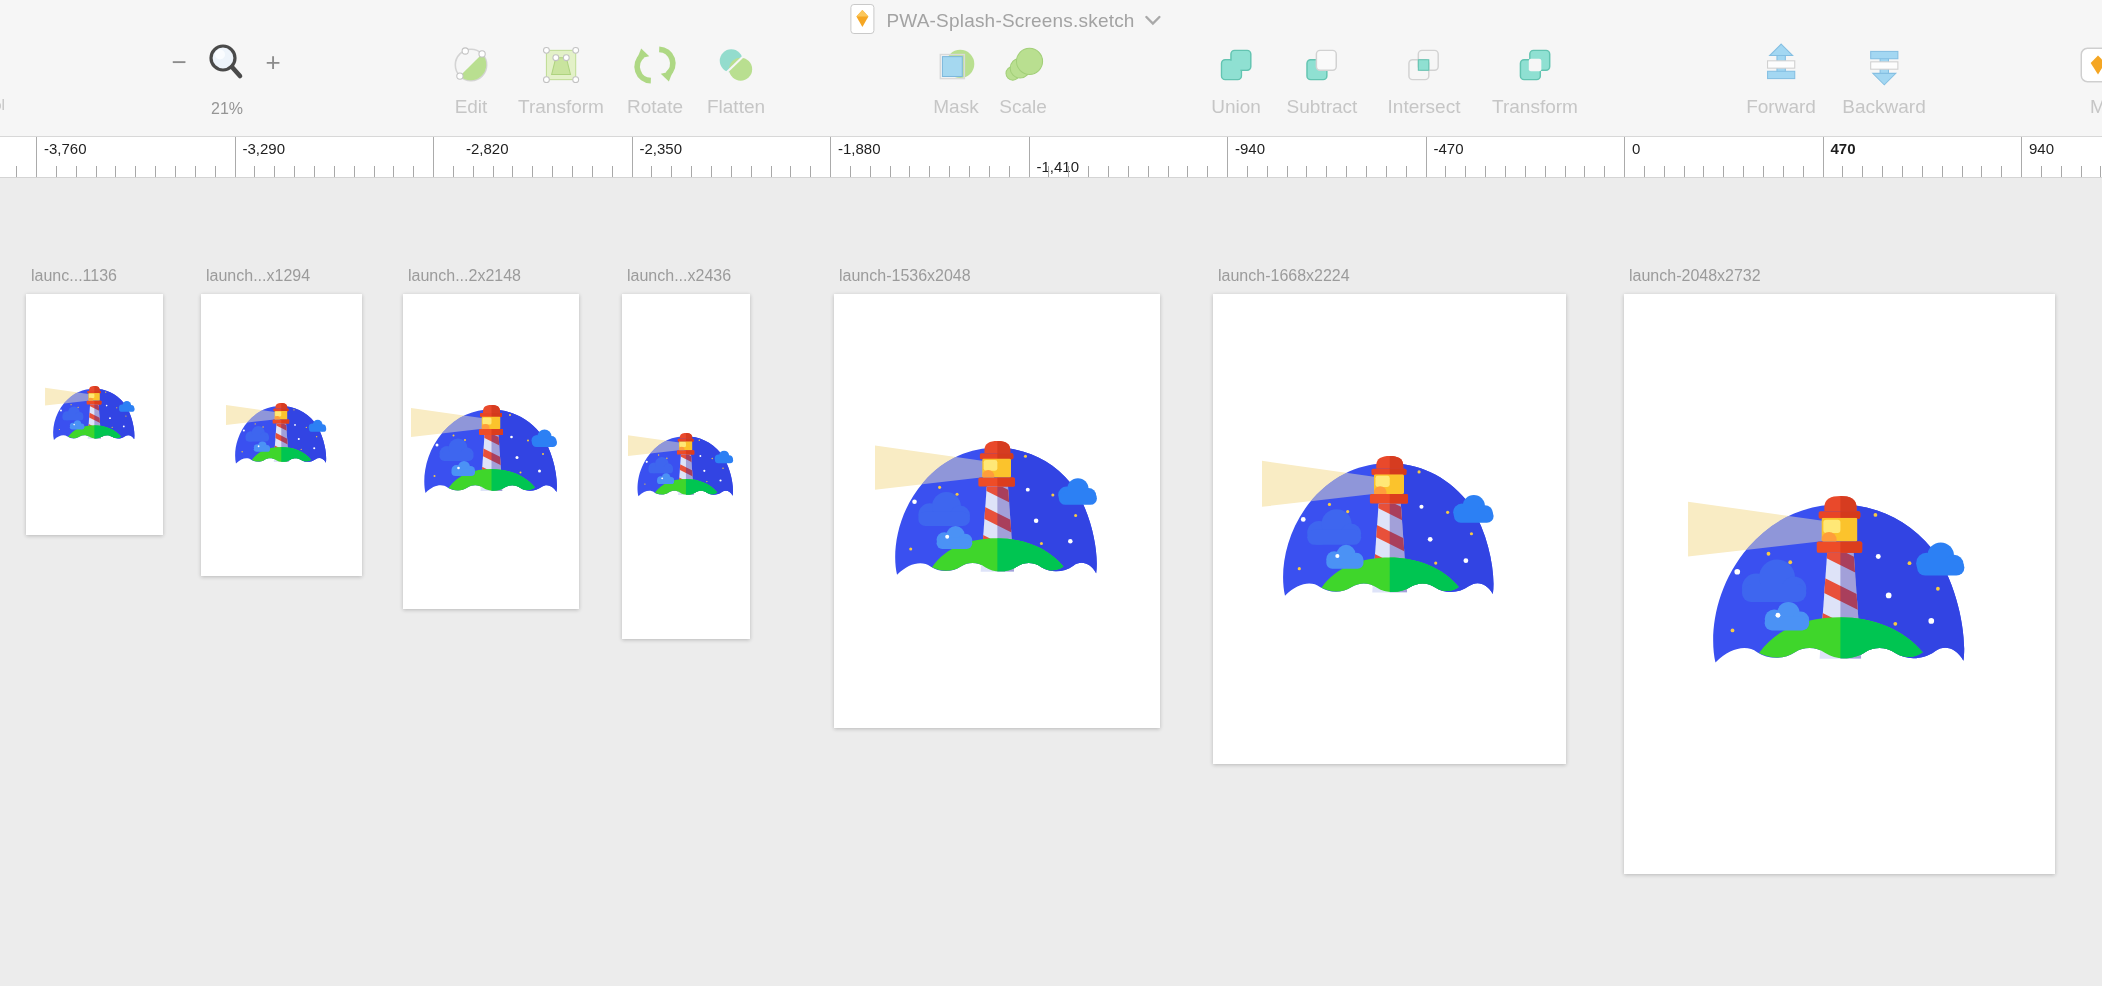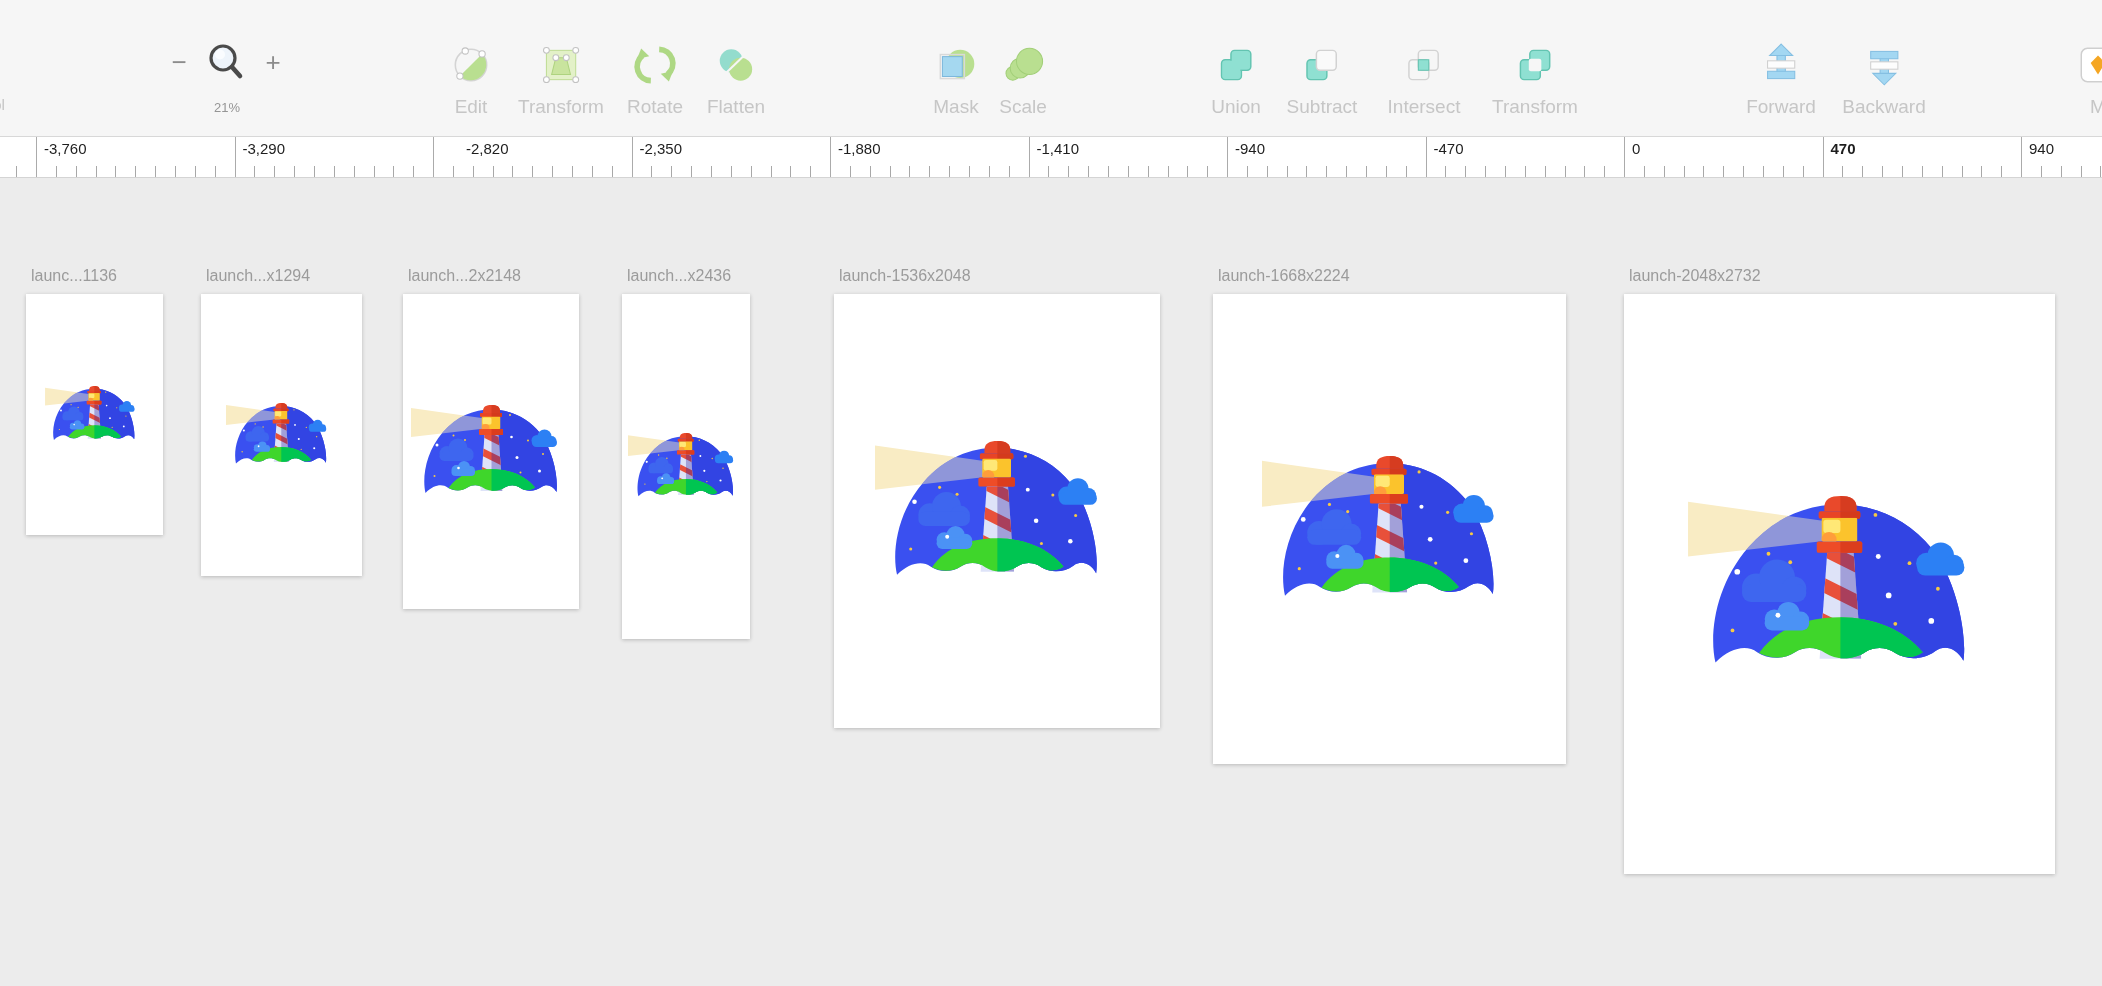--- a/index.html
+++ b/index.html
@@ -18,21 +18,21 @@
     position:absolute;left:1005px;top:4px;transform:translateX(-50%);
     display:flex;align-items:center;gap:10px;height:34px;cursor:default;
   }
   #titlebar .title-text{font-size:19px;color:#a3a3a3;letter-spacing:.2px;}
   .zoom-btn{
     position:absolute;top:48px;width:30px;height:30px;text-align:center;
     font-size:26px;line-height:28px;color:#8c8c8c;transform:translateX(-50%);
   }
   .zoom-level{
     position:absolute;top:100px;transform:translateX(-50%);
-    font-size:13px;color:#959595;
+    font-size:16px;color:#959595;
   }
   .mag-wrap{position:absolute;top:40px;transform:translateX(-50%);}
   .titem{
     position:absolute;top:38px;transform:translateX(-50%);
     display:flex;flex-direction:column;align-items:center;height:90px;
     cursor:default;
   }
   .titem .ticon{height:54px;display:flex;align-items:center;justify-content:center;}
   .titem .tlabel{font-size:19px;color:#c6c6c6;white-space:nowrap;margin-top:4px;}
   .clip-left-label{
@@ -152,20 +152,35 @@
         <circle cx="264" cy="98" r="2"></circle>
           <circle cx="219" cy="135" r="2"></circle>
         <circle cx="108" cy="70" r="2"></circle>
       </g>
     </g>
   </defs>
 </svg>
 
 <div id="topbar">
 
+  <div id="titlebar">
+    <span>
+      <svg width="28" height="32" viewBox="0 0 28 32">
+        <rect x="2.5" y="1.5" width="23" height="29" rx="3" fill="#ffffff" stroke="#c9c9c9"></rect>
+        <path d="M14 7 L20 13.5 L14 24 L8 13.5 Z" fill="#f5a623"></path>
+        <path d="M14 7 L20 13.5 L8 13.5 Z" fill="#fbc75c"></path>
+      </svg>
+    </span>
+    <span class="title-text">PWA-Splash-Screens.sketch</span>
+    <span>
+      <svg width="17" height="12" viewBox="0 0 17 12">
+        <path d="M2 3 L8.5 9.5 L15 3" fill="none" stroke="#a9a9a9" stroke-width="2.4" stroke-linecap="round"></path>
+      </svg>
+    </span>
+  </div>
 
   <span class="clip-left-label">ol</span>
 
   <div class="zoom-btn" style="left:179px">−</div>
   <div class="mag-wrap" style="left:226px">
     <svg width="46" height="48" viewBox="0 0 46 48">
       <circle cx="20" cy="18" r="12" fill="#eef4fb" stroke="#4a4a4a" stroke-width="3.2"></circle>
       <circle cx="17" cy="14.5" r="5" fill="#fbfdff" opacity="0.9"></circle>
       <line x1="29" y1="27" x2="37" y2="36" stroke="#4a4a4a" stroke-width="4.6" stroke-linecap="round"></line>
     </svg>
@@ -377,21 +392,21 @@
     <div class="tick-minor" style="left: 849.9px;"></div>
     <div class="tick-minor" style="left: 869.7px;"></div>
     <div class="tick-minor" style="left: 889.5px;"></div>
     <div class="tick-minor" style="left: 909.4px;"></div>
     <div class="tick-minor" style="left: 929.3px;"></div>
     <div class="tick-minor" style="left: 949.1px;"></div>
     <div class="tick-minor" style="left: 969px;"></div>
     <div class="tick-minor" style="left: 988.8px;"></div>
     <div class="tick-minor" style="left: 1008.6px;"></div>
     <div class="tick-major" style="left: 1028.5px;"></div>
-    <div class="tick-label" style="left: 1036.5px;">-1,410</div>
+    <div class="tick-label" style="left: 1036.5px; margin-top: 18px;">-1,410</div>
     <div class="tick-minor" style="left: 1048.3px;"></div>
     <div class="tick-minor" style="left: 1068.2px;"></div>
     <div class="tick-minor" style="left: 1088px;"></div>
     <div class="tick-minor" style="left: 1107.9px;"></div>
     <div class="tick-minor" style="left: 1127.8px;"></div>
     <div class="tick-minor" style="left: 1147.6px;"></div>
     <div class="tick-minor" style="left: 1167.5px;"></div>
     <div class="tick-minor" style="left: 1187.3px;"></div>
     <div class="tick-minor" style="left: 1207.2px;"></div>
     <div class="tick-major" style="left: 1227px;"></div>

